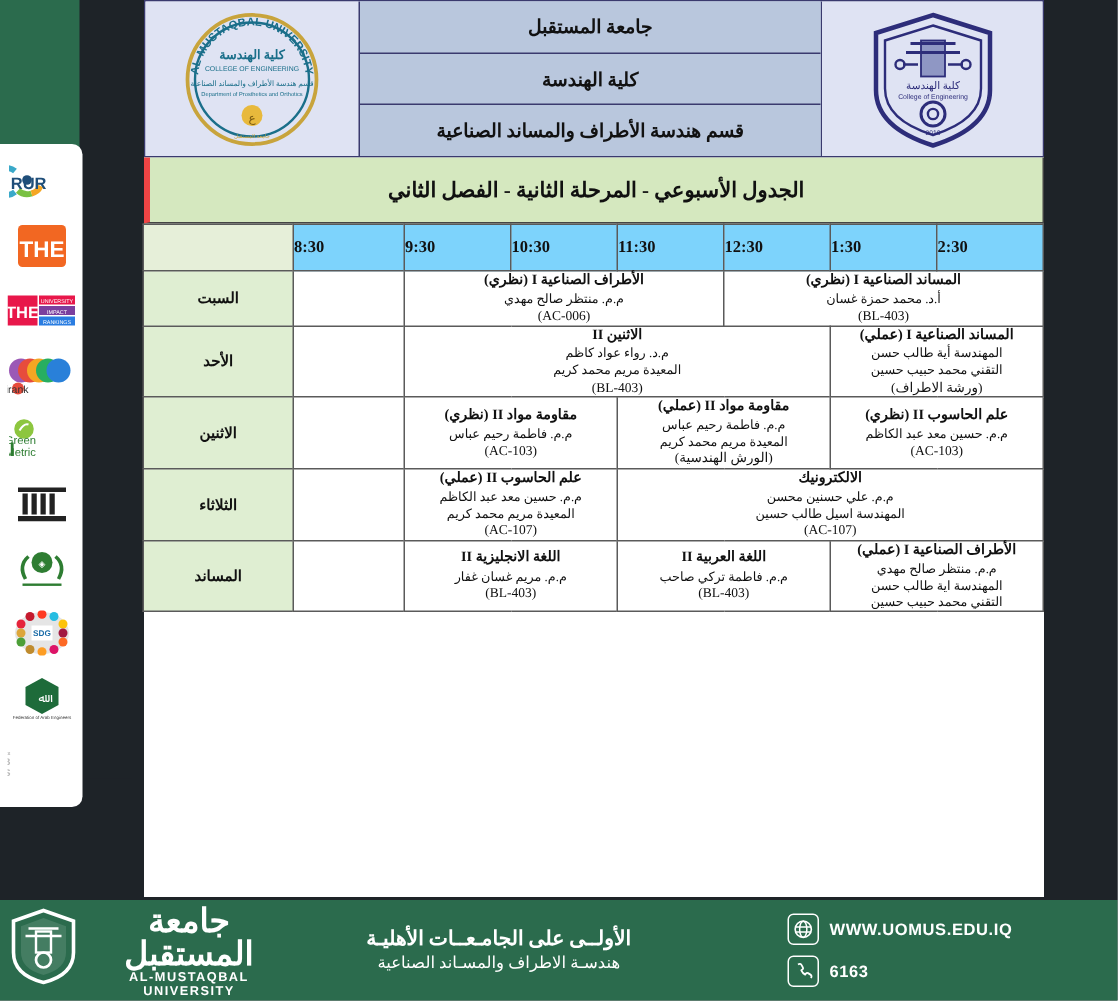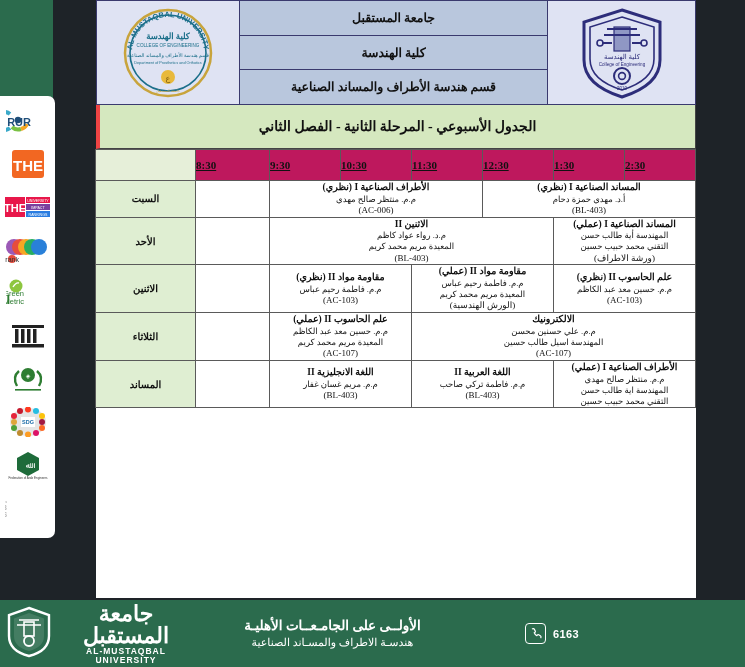--- a/index.html
+++ b/index.html
@@ -79,25 +79,24 @@
   
   table.tt{
     width:600px;border-collapse:collapse;table-layout:fixed;
     font-size:9px;
   }
   table.tt td,table.tt th{
     border:1px solid #5a5a5a;
     padding:0;vertical-align:middle;
   }
   .th-time{
-    background:#be185d;height:30px;
+    background:#7dd3fc;height:30px;
     font-weight:bold;font-size:11px;color:#111;
     text-align:left;padding-left:4px;direction:ltr;
     font-family:"Liberation Serif",serif;
-    text-decoration:underline;
   }
   .th-blank{background:#e6efd9;}
   .day-cell{
     background:#dfeed2;text-align:center;
     font-weight:bold;font-size:10px;color:#111;
   }
   .slot{
     background:#ffffff;text-align:center;color:#111;
     padding:5px 3px;line-height:1.32;
   }
@@ -314,21 +313,21 @@
             <th class="th-time">10:30</th>
             <th class="th-time">9:30</th>
             <th class="th-time">8:30</th>
             <th class="th-blank"></th>
           </tr>
       </thead>
       <tbody id="tt-body">
           <tr>
             <td colspan="3" class="slot">
               <span class="name">المساند الصناعية I (نظري)</span>
-              <span class="who">أ.د. مهدي حمزة دحام</span>
+              <span class="who">أ.د. محمد حمزة غسان</span>
               <span class="room">(BL-403)</span>
             </td>
             <td colspan="3" class="slot">
               <span class="name">الأطراف الصناعية I (نظري)</span>
               <span class="who">م.م. منتظر صالح مهدي</span>
               <span class="room">(AC-006)</span>
             </td>
             <td colspan="1" class="empty"></td>
             <td class="day-cell">السبت</td>
           </tr>
@@ -405,20 +404,30 @@
             <td class="day-cell">المساند</td>
           </tr>
         </tbody>
     </table>
 
   </div>
 </div>
 
 <div id="footer">
   <div class="f-left">
+    <div class="f-line">
+      <span class="f-ico">
+        <svg width="13" height="13" viewBox="0 0 13 13">
+          <circle cx="6.5" cy="6.5" r="5.4" fill="none" stroke="#fff" stroke-width="1.1"></circle>
+          <ellipse cx="6.5" cy="6.5" rx="2.4" ry="5.4" fill="none" stroke="#fff" stroke-width="1"></ellipse>
+          <path d="M1.3 5 h10.4 M1.3 8.3 h10.4" stroke="#fff" stroke-width="1"></path>
+        </svg>
+      </span>
+      <span class="txt">WWW.UOMUS.EDU.IQ</span>
+    </div>
     <div class="f-line">
       <span class="f-ico">
         <svg width="13" height="13" viewBox="0 0 13 13">
           <path d="M3 2 q1.6-1 2.4 .4 l.9 1.7 q.4 .8-.4 1.3 l-.7 .45 q.9 2 2.6 2.9 l.5-.7 q.6-.8 1.4-.3 l1.6 1 q1.3 .8 .3 2.3" fill="none" stroke="#fff" stroke-width="1.2" stroke-linejoin="round"></path>
         </svg>
       </span>
       <span class="txt">6163</span>
     </div>
   </div>
 

